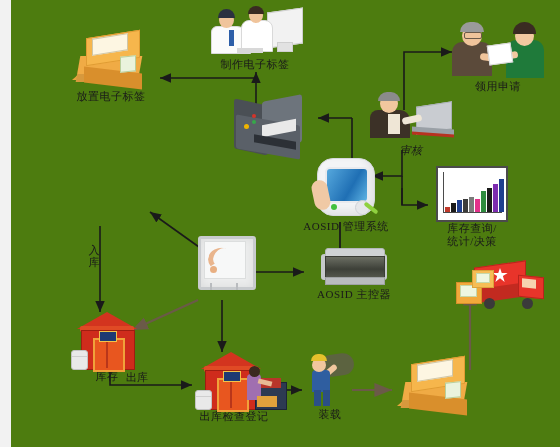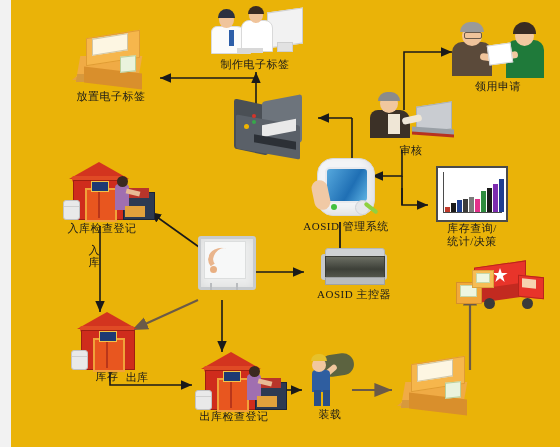--- a/index.html
+++ b/index.html
@@ -1,17 +1,17 @@
 <!DOCTYPE html>
 <html><head>
 <meta charset="utf-8">
 <style>
   html,body{margin:0;padding:0;background:#ffffff;}
   body{font-family:"Liberation Serif","DejaVu Serif",serif;}
-  #canvas{position:relative;width:560px;height:447px;background:#eab308;overflow:hidden;}
+  #canvas{position:relative;width:560px;height:447px;background:#4d7c0f;overflow:hidden;}
   #leftstrip{position:absolute;left:0;top:0;width:11px;height:447px;background:#f2f2f2;}
   .node{position:absolute;text-align:center;}
   .node .art{position:relative;margin:0 auto;}
   .caption{font-size:11px;color:#1a1a1a;line-height:13px;white-space:nowrap;letter-spacing:.5px;}
   .caption.two{white-space:normal;}
   .vlabel{position:absolute;font-size:11px;color:#1a1a1a;line-height:12px;width:12px;text-align:center;}
   .hlabel{position:absolute;font-size:11px;color:#1a1a1a;}
   svg.links{position:absolute;left:0;top:0;width:560px;height:447px;pointer-events:none;}
 
   
@@ -278,21 +278,21 @@
           <div class="m2head"></div>
           <div class="m2hair"></div>
         <div class="arm1"></div>
           <div class="arm2"></div>
           <div class="paper"></div>
       </div>
     </div>
     <div class="caption">领用申请</div>
   </div>
 
-  <div class="node" style="left:368px;top:92px;width:86px;">
+  <div class="node" style="left:368px;top:92px;width:86px;font-style:italic;">
     <div class="art" style="width:86px;height:52px;">
       <div class="auditor">
         <div class="lap"></div>
           <div class="lapbase"></div>
           <div class="lapred"></div>
         <div class="body"></div>
           <div class="shirt"></div>
           <div class="arm"></div>
         <div class="head"></div>
           <div class="hair"></div>
@@ -329,42 +329,20 @@
         <div class="bar" style="left:36px;height:54%;background:#2e8b3e;"></div>
         <div class="bar" style="left:42px;height:62%;background:#1a1a1a;"></div>
         <div class="bar" style="left:48px;height:72%;background:#7d2bb0;"></div>
         <div class="bar" style="left:54px;height:84%;background:#1f3f8f;"></div>
       </div>
     </div>
     <div class="caption two">库存查询/</div>
     <div class="caption two">统计/决策</div>
   </div>
 
-  <div class="node" style="left:50px;top:162px;width:104px;">
-    <div class="art" style="width:78px;height:60px;">
-      <div class="barn" style="left:4px;">
-        <div class="roof"></div>
-          <div class="roof2"></div>
-          <div class="wall"></div>
-        <div class="door"></div>
-          <div class="doorline"></div>
-          <div class="window"></div>
-          <div class="drum"></div>
-        <div class="worker">
-            <div class="crate"></div>
-            <div class="crate2"></div>
-            <div class="torso"></div>
-          <div class="head"></div>
-            <div class="arm"></div>
-            <div class="goods"></div>
-          </div>
-      </div>
-    </div>
-    <div class="caption">入库检查登记</div>
-  </div>
 
   <div class="vlabel" style="left:88px;top:244px;">
     <span>入库</span>
   </div>
 
   <div class="node" style="left:168px;top:232px;width:116px;">
     <div class="art" style="width:56px;height:56px;margin-top:4px;">
       <div class="reader">
         <div class="plate"></div>
           <div class="inner"></div>

